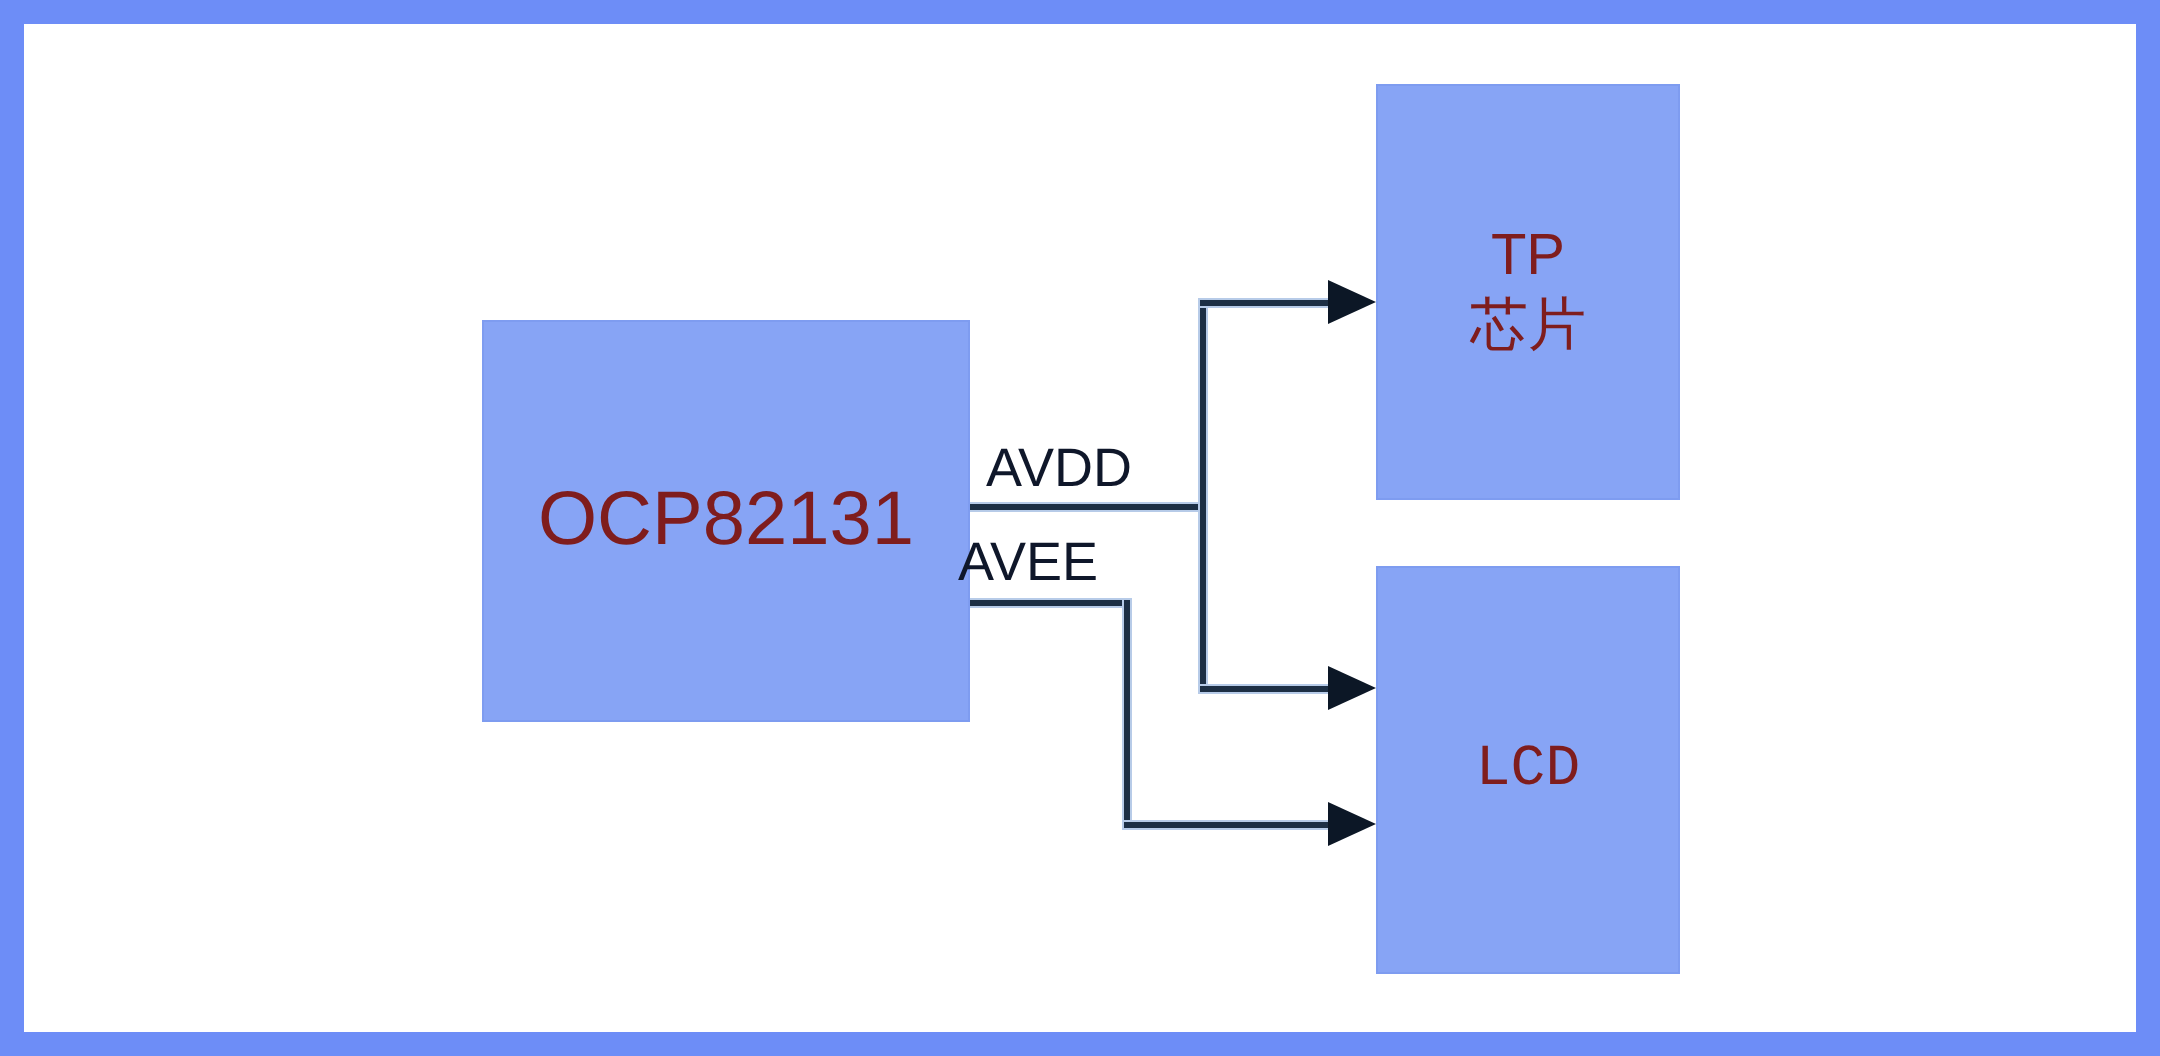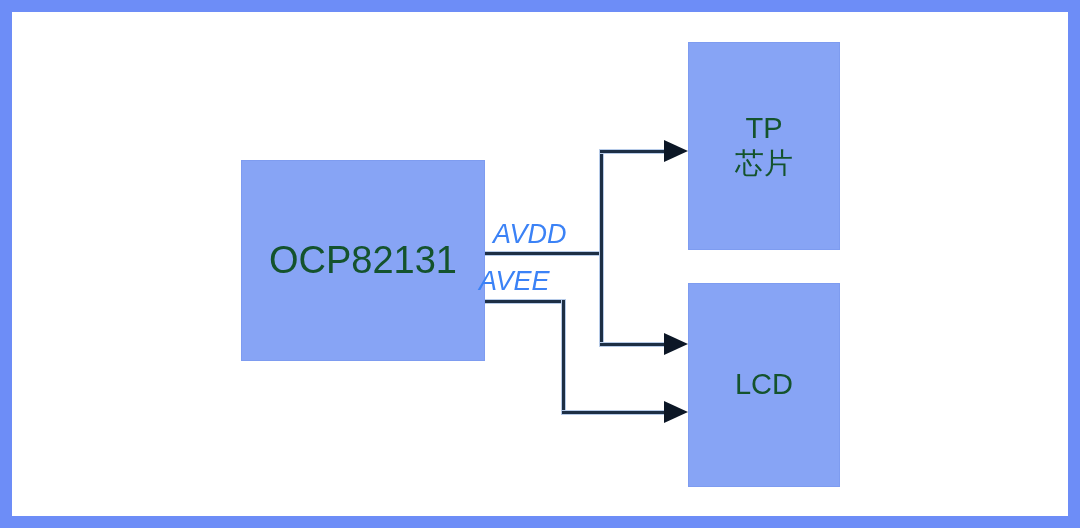--- a/index.html
+++ b/index.html
@@ -32,21 +32,21 @@
 
   .block {
     position: absolute;
     box-sizing: border-box;
     background: #87a4f5;
     border: 1px solid #7e9cf0;
     display: flex;
     flex-direction: column;
     align-items: center;
     justify-content: center;
-    color: #14532d;
+    color: #7f1d1d;
     line-height: 1.22;
     text-align: center;
     white-space: nowrap;
   }
 
   
   #block-main {
     left: 241px;
     top: 160px;
     width: 244px;
@@ -61,20 +61,21 @@
     height: 208px;
     font-size: 29px;
   }
 
   #block-lcd {
     left: 688px;
     top: 283px;
     width: 152px;
     height: 204px;
     font-size: 29px;
+    font-family: Liberation Mono, monospace;
   }
 
   .block-line { display: block; }
 
   
   .wire {
     position: absolute;
     background: #1d2f45;
   }
   .wire-h { height: 3px; }
@@ -92,25 +93,24 @@
     position: absolute;
     width: 0;
     height: 0;
     border-top: 11px solid transparent;
     border-bottom: 11px solid transparent;
     border-left: 24px solid #0c1726;
   }
 
   .pin-label {
     position: absolute;
-    color: #3b82f6;
+    color: #0f172a;
     font-size: 27px;
     line-height: 1;
     white-space: nowrap;
-    font-style: italic;
   }
 </style>
 </head>
 <body>
 
 <div id="canvas">
 
   <div class="block" id="block-main">
     <span class="block-line">OCP82131</span>
   </div>

